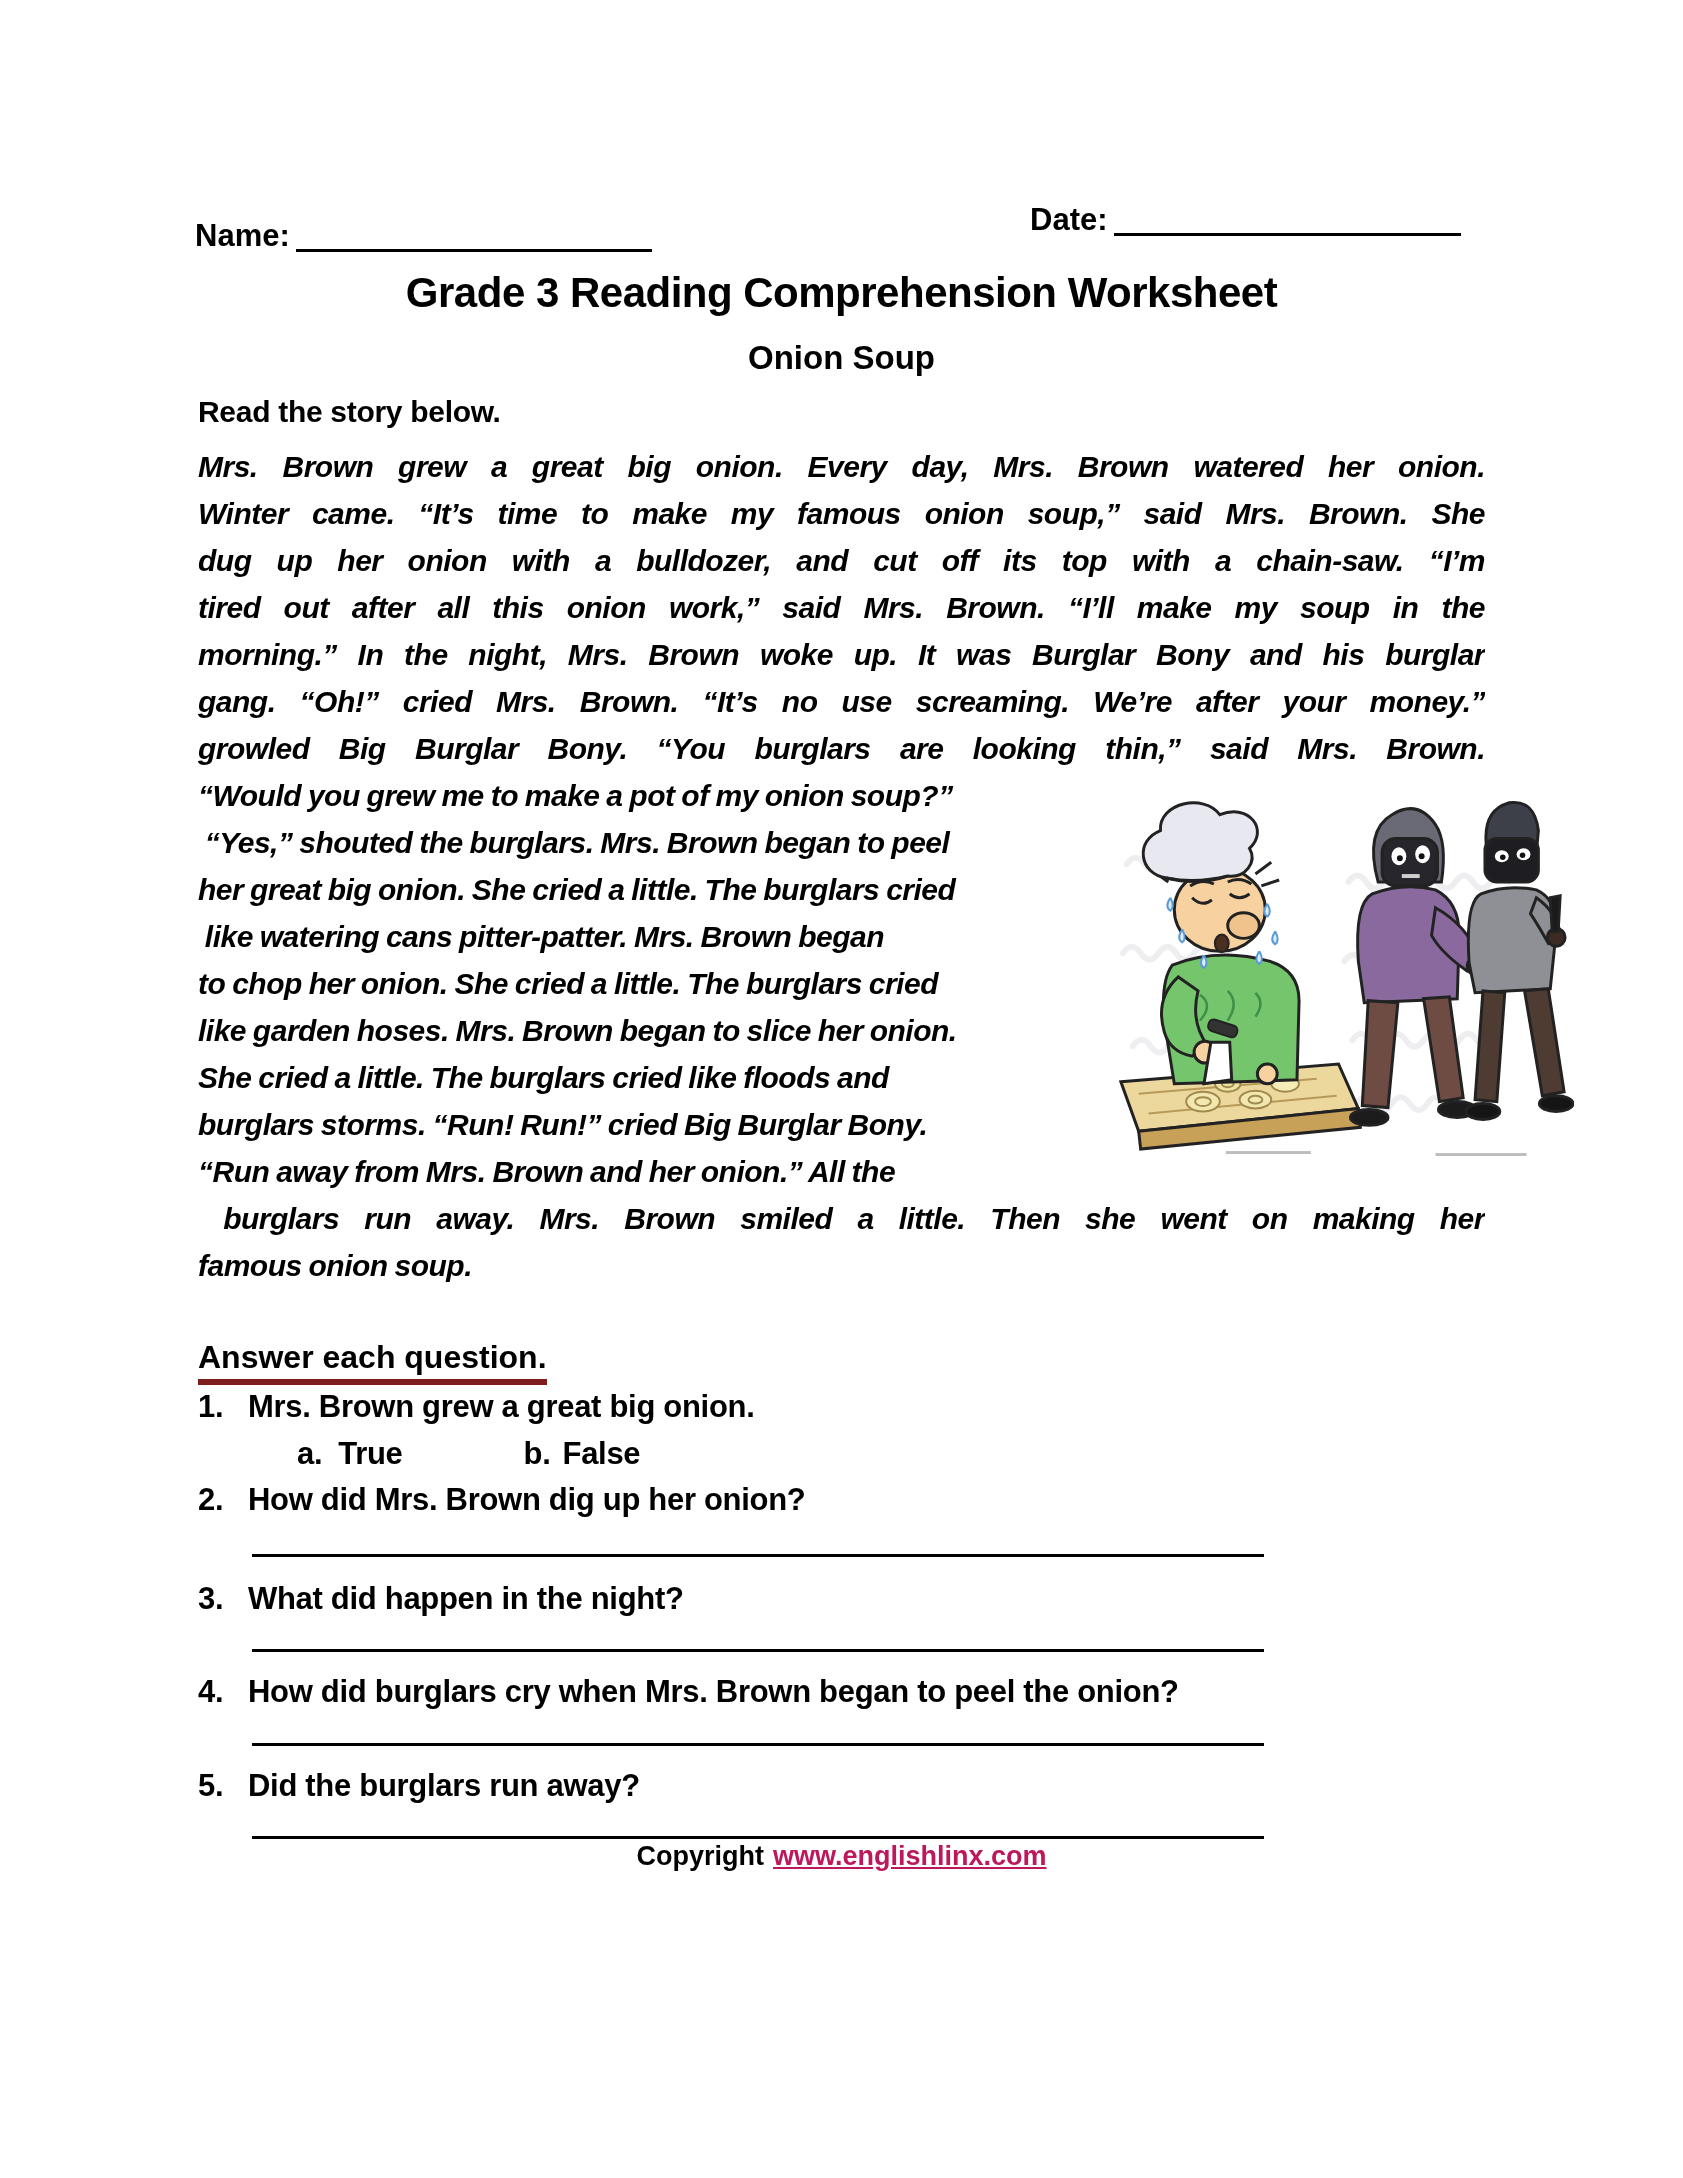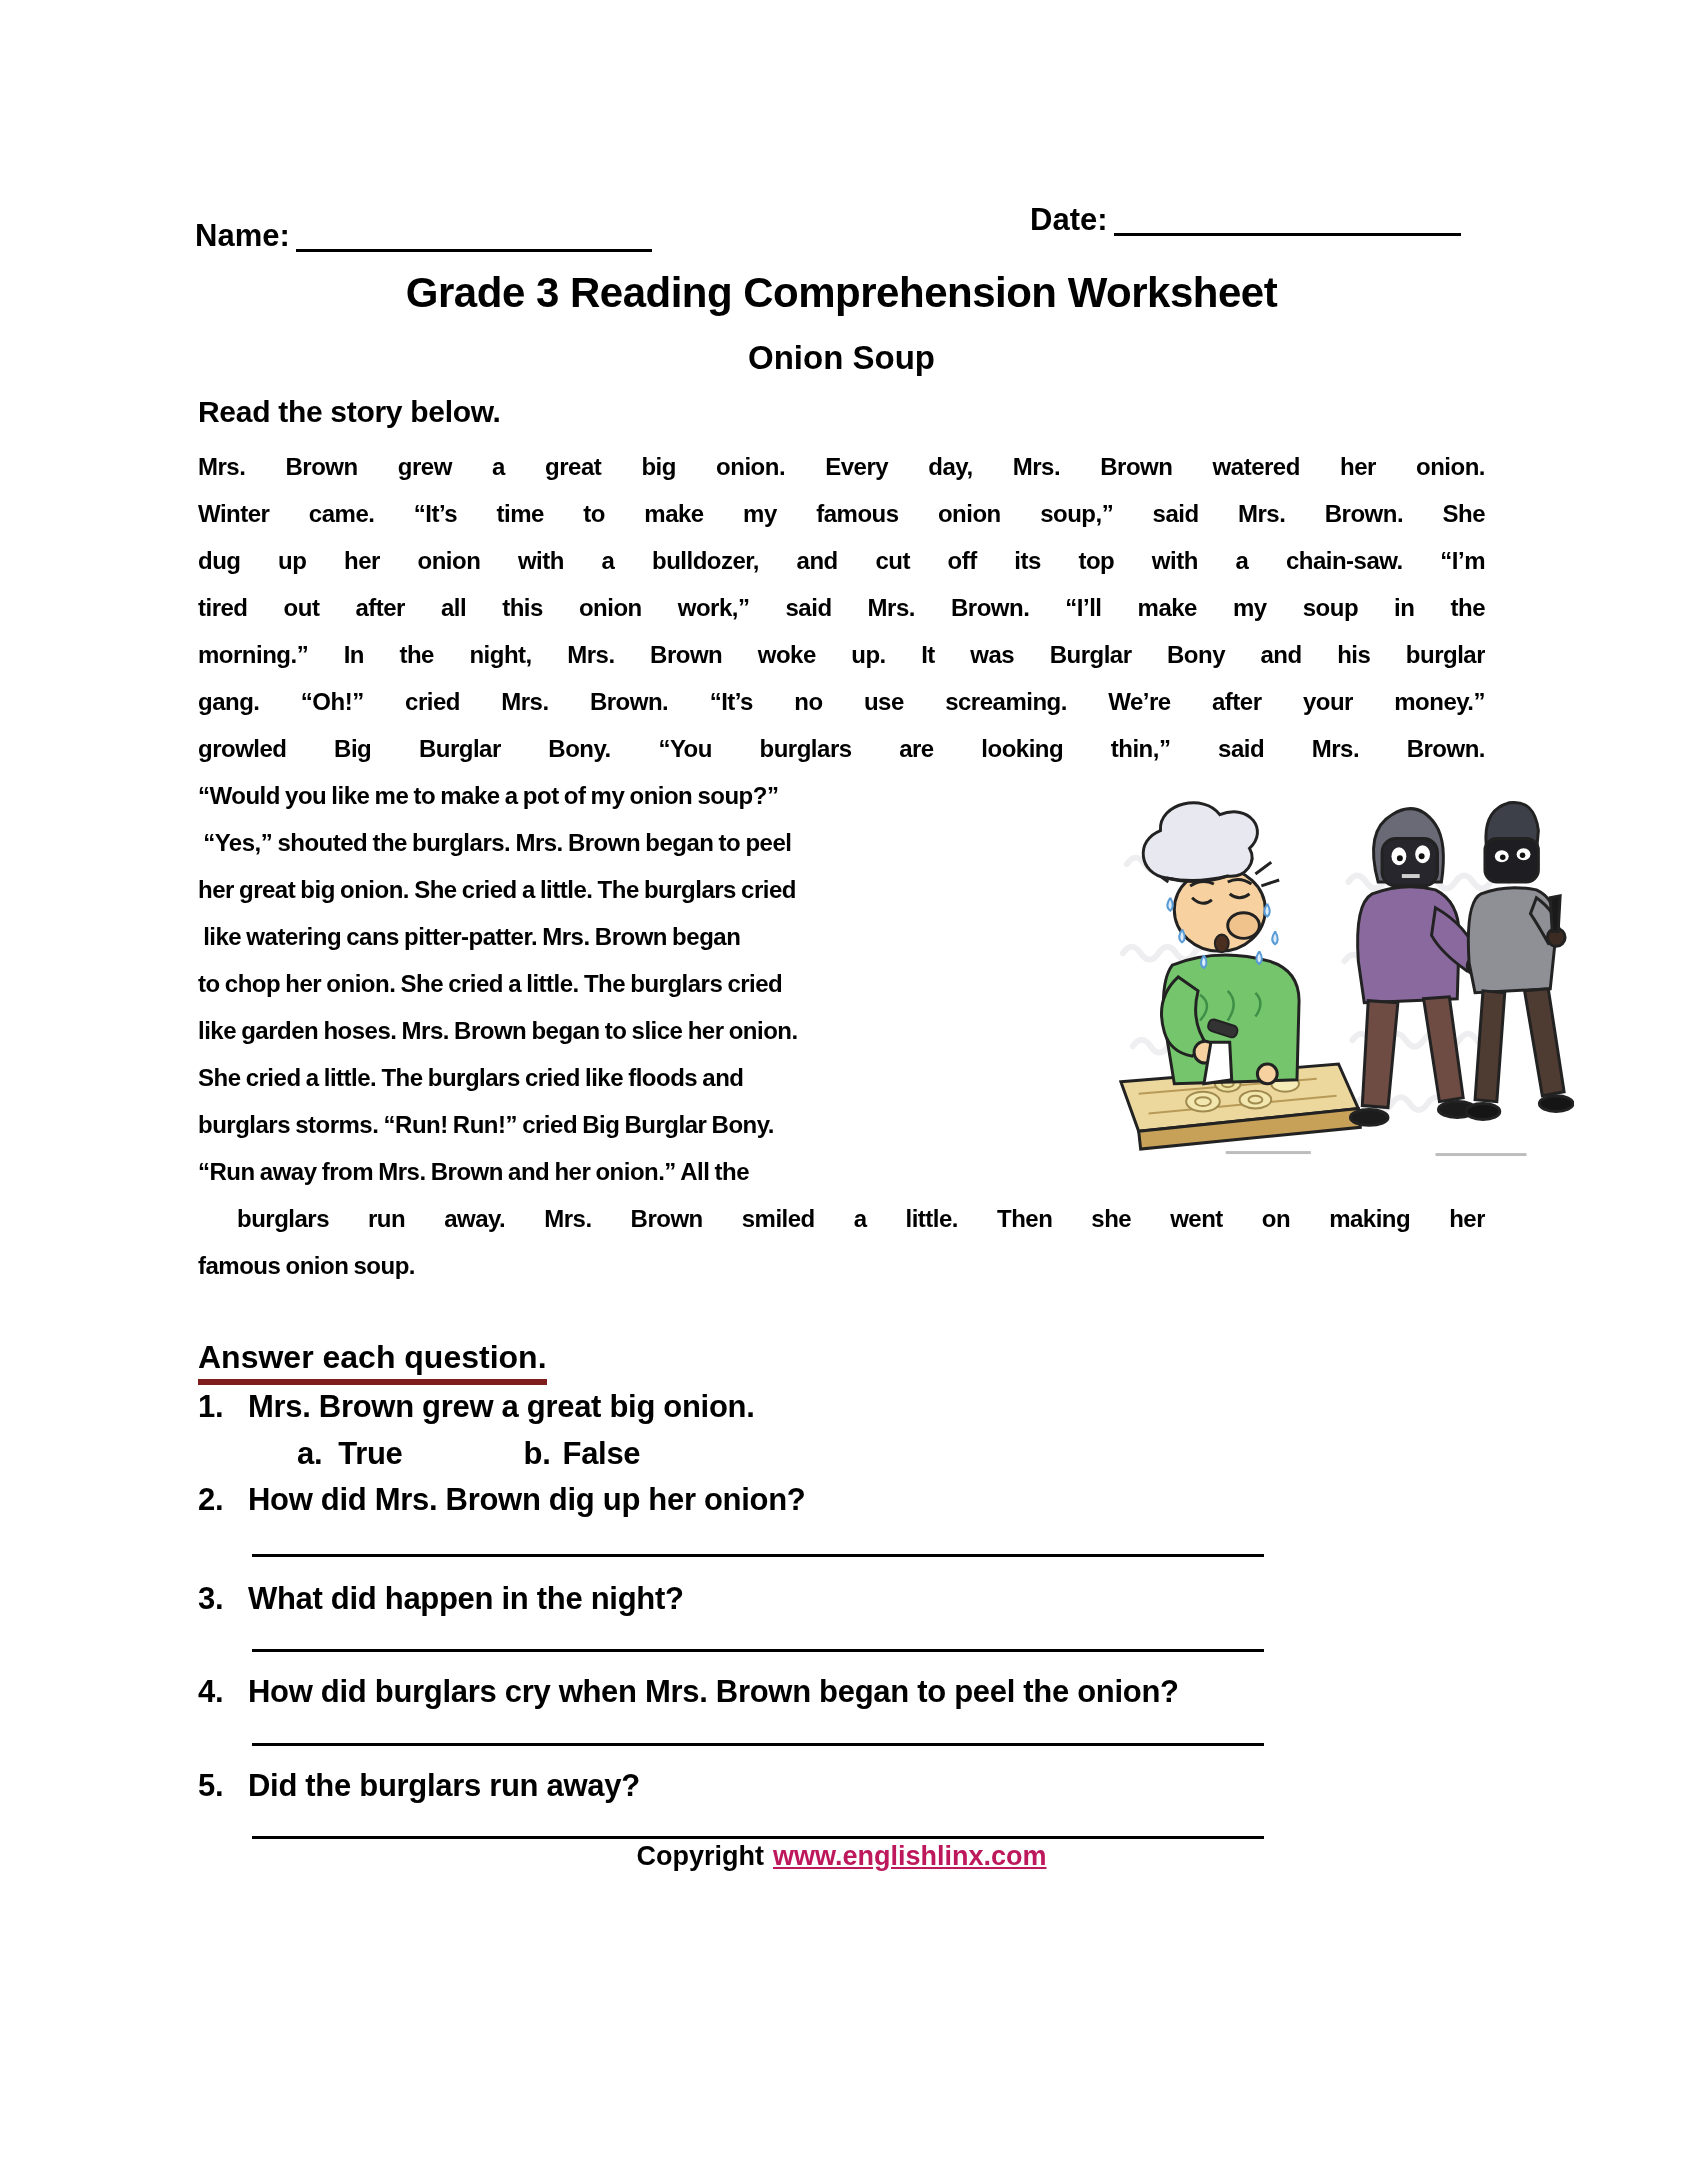--- a/index.html
+++ b/index.html
@@ -28,22 +28,22 @@
 
   
   .title    { position:absolute; top:269px; left:0; width:1683px; text-align:center; font-size:42px; letter-spacing:-0.5px; }
   .subtitle { position:absolute; top:339px; left:0; width:1683px; text-align:center; font-size:33px; }
 
   
   .instruction { position:absolute; top:395px; left:198px; font-size:30px; letter-spacing:-0.3px; }
   .story { position:absolute; top:443px; left:198px; width:1287px; }
   .sline {
     height:47px; line-height:47px;
-    font-size:24px; letter-spacing:-0.5px; word-spacing:-1px;
-    white-space:pre-wrap; overflow:hidden; width:1287px;
+    font-size:30px; letter-spacing:-0.5px; word-spacing:-1px;
+    white-space:pre-wrap; overflow:hidden; width:1287px;font-style:italic;
   }
   .sline.j { text-align:justify; text-align-last:justify; }
   .sline.n { width:896px; }
 
   
   .illus { position:absolute; left:1109px; top:787px; width:465px; height:371px; }
   .illus svg { width:100%; height:100%; display:block; }
 
   
   .qheading { position:absolute; left:198px; top:1339px; font-size:32px; }
@@ -82,21 +82,21 @@
 
   <div class="instruction">Read the story below.</div>
   <div class="story">
     <div class="sline j">Mrs. Brown grew a great big onion. Every day, Mrs. Brown watered her onion.</div>
     <div class="sline j">Winter came. “It’s time to make my famous onion soup,” said Mrs. Brown. She</div>
     <div class="sline j">dug up her onion with a bulldozer, and cut off its top with a chain-saw. “I’m</div>
     <div class="sline j">tired out after all this onion work,” said Mrs. Brown. “I’ll make my soup in the</div>
     <div class="sline j">morning.” In the night, Mrs. Brown woke up. It was Burglar Bony and his burglar</div>
     <div class="sline j">gang. “Oh!” cried Mrs. Brown. “It’s no use screaming. We’re after your money.”</div>
     <div class="sline j">growled Big Burglar Bony. “You burglars are looking thin,” said Mrs. Brown.</div>
-    <div class="sline">“Would you like me to make a pot of my onion soup?”</div>
+    <div class="sline">“Would you grew me to make a pot of my onion soup?”</div>
     <div class="sline n"> “Yes,” shouted the burglars. Mrs. Brown began to peel</div>
     <div class="sline n">her great big onion. She cried a little. The burglars cried</div>
     <div class="sline n"> like watering cans pitter-patter. Mrs. Brown began</div>
     <div class="sline n">to chop her onion. She cried a little. The burglars cried</div>
     <div class="sline n">like garden hoses. Mrs. Brown began to slice her onion.</div>
     <div class="sline n">She cried a little. The burglars cried like floods and</div>
     <div class="sline n">burglars storms. “Run! Run!” cried Big Burglar Bony.</div>
     <div class="sline n">“Run away from Mrs. Brown and her onion.” All the</div>
     <div class="sline j"> burglars run away. Mrs. Brown smiled a little. Then she went on making her</div>
     <div class="sline">famous onion soup.</div>

